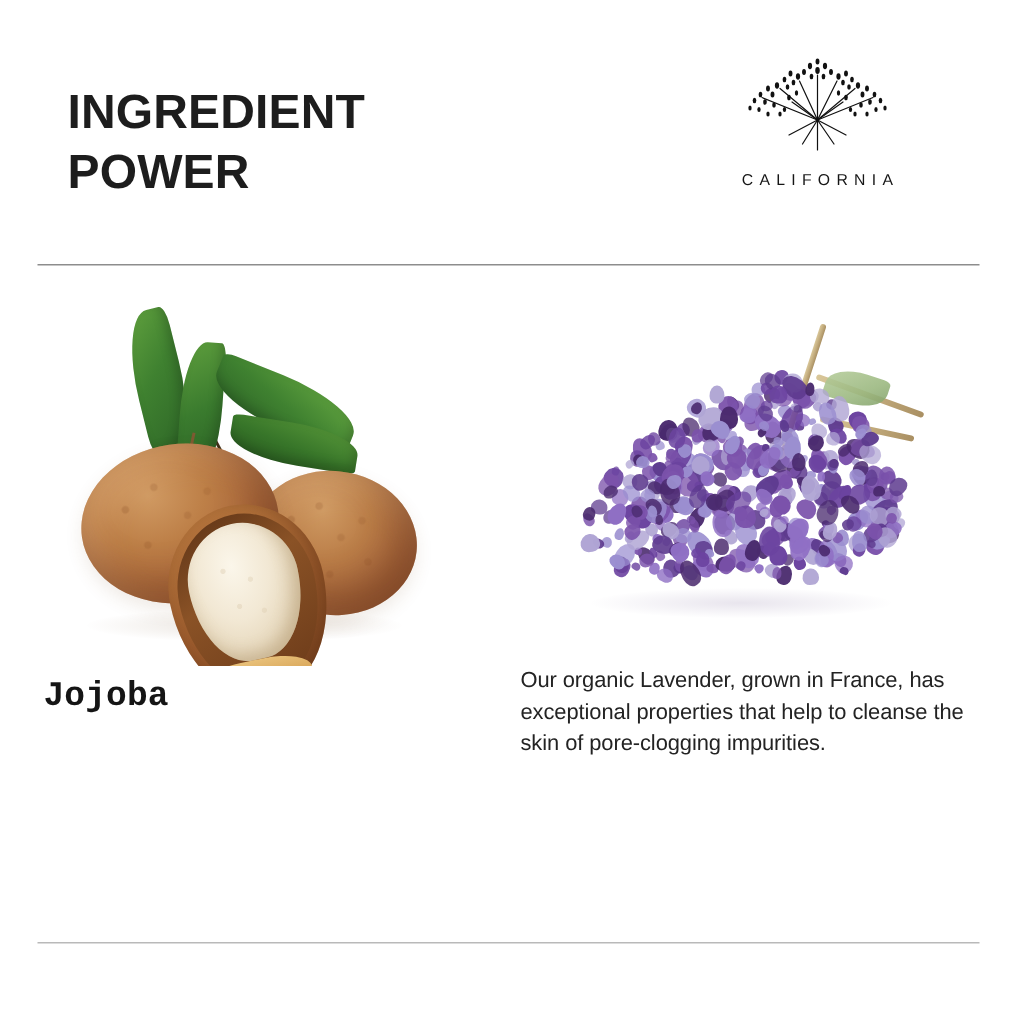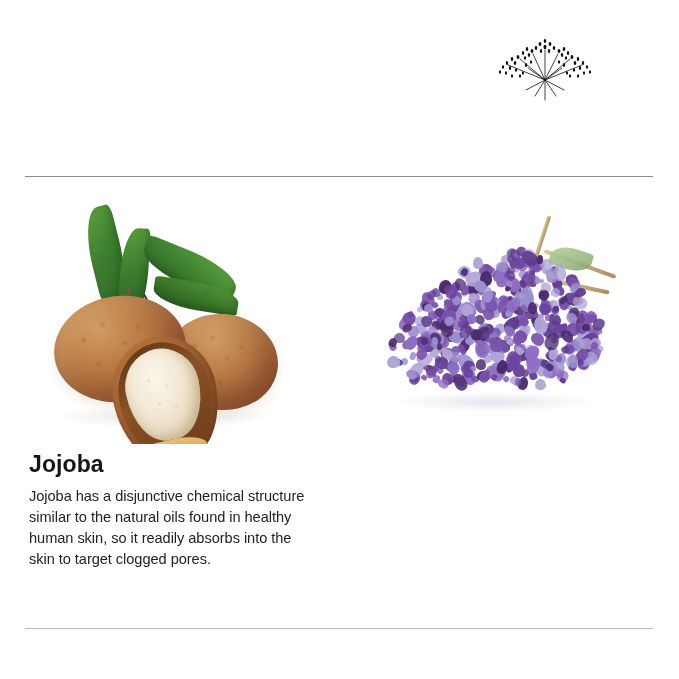--- a/index.html
+++ b/index.html
@@ -104,21 +104,21 @@
     top: 196px;
     width: 679px;
     height: 420px;
   }
   .col {
     position: absolute;
     top: 0;
     width: 318px;
     height: 420px;
   }
-  .col-left  { left: 28px; }
+  .col-left  { left: 28px; font-family: Liberation Mono, monospace; }
   .col-right { left: 346px; }
 
   .figure {
     position: relative;
     width: 318px;
     height: 248px;
     overflow: hidden;
   }
 
   .ingredient-name {
@@ -327,20 +327,22 @@
     background: radial-gradient(ellipse, rgba(120,100,150,0.17) 0%, rgba(255,255,255,0) 72%);
   }
 </style>
 </head>
 <body>
 
 <div class="page">
 
   <div class="header">
 
+    <div class="page-title">INGREDIENT
+POWER</div>
 
     <div class="logo-block">
       <svg class="logo-mark" viewBox="0 0 110 74">
         <g stroke="#111111" stroke-width="0.8" fill="none" stroke-linecap="round">
 
           <path d="M55 48 L55 18"></path>
           <path d="M55 48 L43 22"></path>
           <path d="M55 48 L30 27"></path>
           <path d="M55 48 L18 33"></path>
           <path d="M55 48 L68 22"></path>
@@ -403,20 +405,21 @@
           <ellipse cx="100" cy="40" rx="1.1" ry="1.7"></ellipse>
 
           <ellipse cx="36" cy="33" rx="1.2" ry="1.9"></ellipse>
             <ellipse cx="41" cy="30" rx="1.1" ry="1.8"></ellipse>
           <ellipse cx="74" cy="33" rx="1.2" ry="1.9"></ellipse>
             <ellipse cx="69" cy="30" rx="1.1" ry="1.8"></ellipse>
           <ellipse cx="33" cy="41" rx="1.1" ry="1.7"></ellipse>
             <ellipse cx="77" cy="41" rx="1.1" ry="1.7"></ellipse>
         </g>
       </svg>
+      <div class="logo-sub">CALIFORNIA</div>
     </div>
   </div>
 
   <hr class="divider divider-top">
 
   <div class="columns">
 
     <div class="col col-left">
 
       <div class="figure">
@@ -442,21 +445,20 @@
             <div class="nut-shell-rim"></div>
             <div class="kernel">
               <div class="kernel-speck"></div>
             </div>
             <div class="kernel-base"></div>
           </div>
         </div>
       </div>
 
       <div class="ingredient-name">Jojoba</div>
-      <div class="ingredient-desc">Jojoba has a disjunctive chemical structure similar to the natural oils found in healthy human skin, so it readily absorbs into the skin to target clogged pores.</div>
     </div>
 
     <div class="col col-right">
 
       <div class="figure">
         <div class="lav-scene">
           <div class="lav-stem st1"></div>
           <div class="lav-stem st2"></div>
           <div class="lav-stem st3"></div>
           <div class="lav-leaf"></div>
@@ -889,17 +891,18 @@
               <div class="floret" style="left: 134.369px; top: 173.433px; width: 10.1638px; height: 14.4897px; background: rgb(123, 82, 171); transform: rotate(30.1966deg); opacity: 0.91;"></div>
               <div class="floret" style="left: 121.405px; top: 118.252px; width: 9.0862px; height: 10.1373px; background: rgb(143, 111, 196); transform: rotate(-29.629deg); opacity: 0.97;"></div>
               <div class="floret" style="left: 188.347px; top: 120.609px; width: 12.7674px; height: 16.9734px; background: rgb(176, 165, 212); transform: rotate(-13.7746deg); opacity: 0.96;"></div>
               <div class="floret" style="left: 95.426px; top: 86.0519px; width: 9.50984px; height: 11.4135px; background: rgb(74, 42, 110); transform: rotate(33.7415deg); opacity: 0.76;"></div>
               <div class="floret" style="left: 114.461px; top: 127.494px; width: 11.0456px; height: 15.8022px; background: rgb(94, 59, 143); transform: rotate(16.8989deg); opacity: 0.78;"></div>
               <div class="floret" style="left: 100.253px; top: 89.0548px; width: 11.048px; height: 13.57px; background: rgb(107, 67, 160); transform: rotate(11.0834deg); opacity: 0.86;"></div>
             </div>
         </div>
       </div>
 
+      <div class="ingredient-desc">Our organic Lavender, grown in France, has exceptional properties that help to cleanse the skin of pore-clogging impurities.</div>
     </div>
   </div>
 
   <hr class="divider divider-bottom">
 </div>
 
 </body></html>

